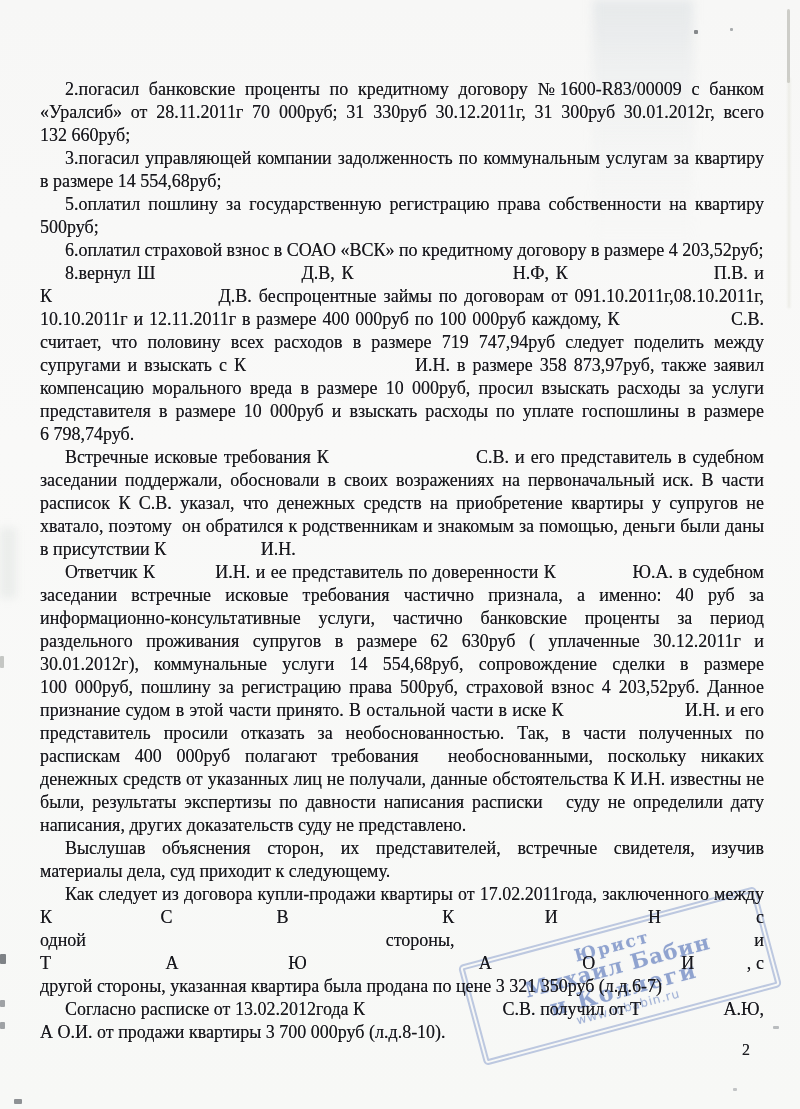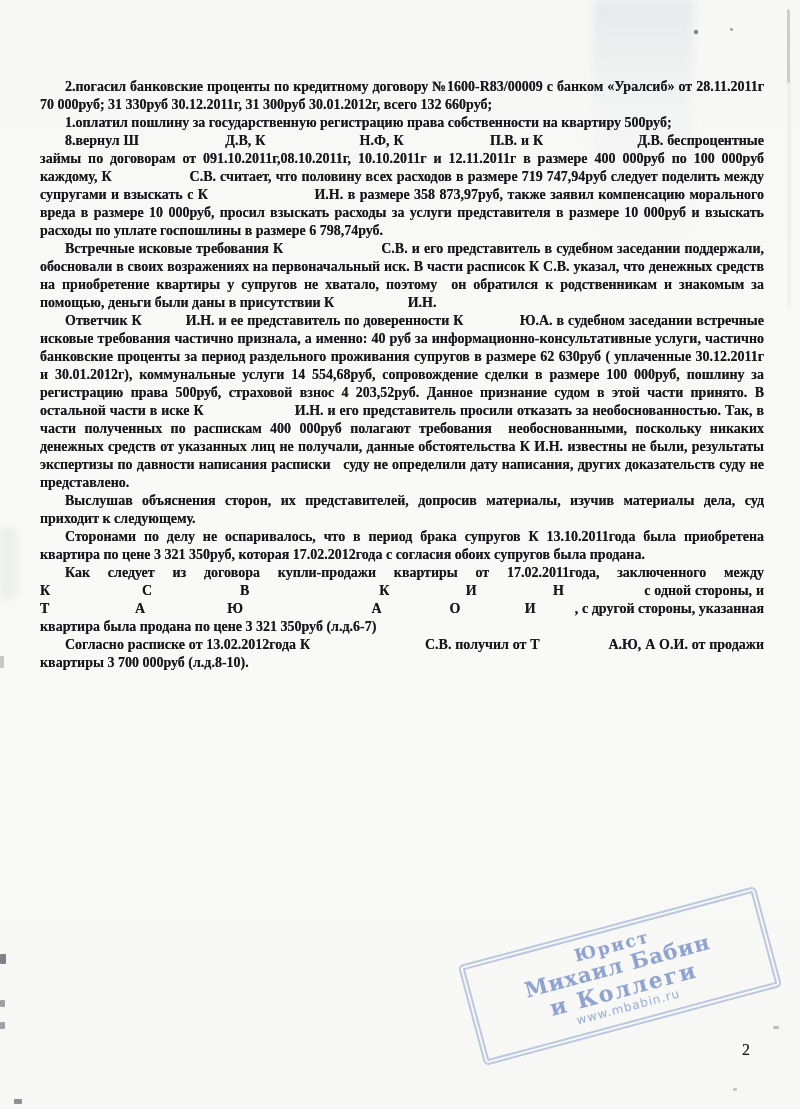--- a/index.html
+++ b/index.html
@@ -14,23 +14,22 @@
     background:linear-gradient(180deg,rgba(206,213,218,0.42) 0%,rgba(214,220,224,0.22) 30%,rgba(226,230,231,0.12) 62%,rgba(236,238,238,0) 100%);
     filter:blur(5px);
   }
   .edge-line{position:absolute;left:787px;top:9px;width:3px;height:74px;background:#cdcdc8;border-radius:2px;filter:blur(0.6px);}
   .edge-line-faint{position:absolute;left:788px;top:78px;width:2px;height:230px;background:rgba(213,213,200,0.45);filter:blur(0.8px);}
   .speck{position:absolute;border-radius:1px;}
   .smudge-left{position:absolute;left:0;top:528px;width:16px;height:70px;background:rgba(210,214,212,0.35);filter:blur(4px);}
   
   .text-block{
     position:absolute;left:40px;top:78px;width:724px;z-index:2;
-    color:#17171c;font-size:14px;line-height:18px;text-align:justify;
+    color:#17171c;font-size:18px;line-height:23px;text-align:justify;
     text-shadow:0 0 0.5px rgba(23,23,30,0.65);
-    font-weight:bold;
   }
   .text-block p{margin:0;text-indent:25px;}
   
   .stamp{
     position:absolute;left:466px;top:924px;width:296px;height:92px;z-index:1;
     border:6px double rgba(130,151,202,0.5);border-radius:5px;
     transform:rotate(-15deg);
     display:flex;flex-direction:column;align-items:center;justify-content:center;
     color:rgba(122,145,198,0.74);
     font-family:"DejaVu Serif","Liberation Serif",serif;
@@ -63,25 +62,26 @@
 
   <div class="stamp">
     <div class="stamp-l1">Юрист</div>
     <div class="stamp-l2">Михаил Бабин</div>
     <div class="stamp-l3">и Коллеги</div>
     <div class="stamp-l4">www.mbabin.ru</div>
   </div>
 
   <div class="text-block">
     <p>2.погасил банковские проценты по кредитному договору №1600-R83/00009 с банком «Уралсиб» от 28.11.2011г  70&nbsp;000руб;  31&nbsp;330руб  30.12.2011г,  31&nbsp;300руб  30.01.2012г,  всего 132&nbsp;660руб;</p>
-    <p>1.оплатил пошлину за государственную регистрацию права собственности на квартиру 500руб;</p>
+    <p>3.погасил управляющей компании задолженность по коммунальным услугам за квартиру в размере 14&nbsp;554,68руб;</p>
+    <p>5.оплатил пошлину за государственную регистрацию права собственности на квартиру 500руб;</p>
+    <p>6.оплатил страховой взнос в СОАО «ВСК» по кредитному договору в размере 4&nbsp;203,52руб;</p>
     <p>8.вернул Ш&nbsp;&nbsp;&nbsp;&nbsp;&nbsp;&nbsp;&nbsp;&nbsp;&nbsp;&nbsp;&nbsp;&nbsp;&nbsp;&nbsp;&nbsp;&nbsp;&nbsp;&nbsp;&nbsp;&nbsp;&nbsp;&nbsp;Д.В, К&nbsp;&nbsp;&nbsp;&nbsp;&nbsp;&nbsp;&nbsp;&nbsp;&nbsp;&nbsp;&nbsp;&nbsp;&nbsp;&nbsp;&nbsp;&nbsp;&nbsp;&nbsp;&nbsp;&nbsp;&nbsp;&nbsp;&nbsp;&nbsp;Н.Ф, К&nbsp;&nbsp;&nbsp;&nbsp;&nbsp;&nbsp;&nbsp;&nbsp;&nbsp;&nbsp;&nbsp;&nbsp;&nbsp;&nbsp;&nbsp;&nbsp;&nbsp;&nbsp;&nbsp;&nbsp;&nbsp;&nbsp;П.В. и К&nbsp;&nbsp;&nbsp;&nbsp;&nbsp;&nbsp;&nbsp;&nbsp;&nbsp;&nbsp;&nbsp;&nbsp;&nbsp;&nbsp;&nbsp;&nbsp;&nbsp;&nbsp;&nbsp;&nbsp;&nbsp;&nbsp;&nbsp;&nbsp;Д.В. беспроцентные займы по договорам от 091.10.2011г,08.10.2011г, 10.10.2011г и 12.11.2011г в размере 400&nbsp;000руб по 100&nbsp;000руб каждому, К&nbsp;&nbsp;&nbsp;&nbsp;&nbsp;&nbsp;&nbsp;&nbsp;&nbsp;&nbsp;&nbsp;&nbsp;&nbsp;&nbsp;&nbsp;&nbsp;&nbsp;&nbsp;&nbsp;С.В. считает, что половину всех расходов в размере 719&nbsp;747,94руб следует поделить между супругами и взыскать с К&nbsp;&nbsp;&nbsp;&nbsp;&nbsp;&nbsp;&nbsp;&nbsp;&nbsp;&nbsp;&nbsp;&nbsp;&nbsp;&nbsp;&nbsp;&nbsp;&nbsp;&nbsp;&nbsp;&nbsp;&nbsp;&nbsp;&nbsp;&nbsp;И.Н. в размере 358&nbsp;873,97руб, также заявил компенсацию морального вреда в размере 10&nbsp;000руб, просил взыскать расходы за услуги представителя в размере 10&nbsp;000руб и взыскать расходы по уплате госпошлины в размере 6&nbsp;798,74руб.</p>
     <p>Встречные исковые требования К&nbsp;&nbsp;&nbsp;&nbsp;&nbsp;&nbsp;&nbsp;&nbsp;&nbsp;&nbsp;&nbsp;&nbsp;&nbsp;&nbsp;&nbsp;&nbsp;&nbsp;&nbsp;&nbsp;&nbsp;&nbsp;&nbsp;&nbsp;&nbsp;С.В. и его представитель в судебном заседании поддержали, обосновали в своих возражениях на первоначальный иск. В части расписок К С.В. указал, что денежных средств на приобретение квартиры у супругов не хватало, поэтому&nbsp; он обратился к родственникам и знакомым за помощью, деньги были даны в присутствии К&nbsp;&nbsp;&nbsp;&nbsp;&nbsp;&nbsp;&nbsp;&nbsp;&nbsp;&nbsp;&nbsp;&nbsp;&nbsp;&nbsp;&nbsp;&nbsp;&nbsp;&nbsp;&nbsp;&nbsp;&nbsp;И.Н.</p>
     <p>Ответчик К&nbsp;&nbsp;&nbsp;&nbsp;&nbsp;&nbsp;&nbsp;&nbsp;&nbsp;&nbsp;&nbsp;И.Н. и ее представитель по доверенности К&nbsp;&nbsp;&nbsp;&nbsp;&nbsp;&nbsp;&nbsp;&nbsp;&nbsp;&nbsp;&nbsp;&nbsp;&nbsp;&nbsp;Ю.А. в судебном заседании встречные исковые требования частично признала, а именно: 40 руб за информационно-консультативные услуги, частично банковские проценты за период раздельного проживания супругов в размере 62&nbsp;630руб ( уплаченные 30.12.2011г и 30.01.2012г), коммунальные услуги 14&nbsp;554,68руб, сопровождение сделки в размере 100&nbsp;000руб, пошлину за регистрацию права 500руб, страховой взнос 4&nbsp;203,52руб. Данное признание судом в этой части принято. В остальной части в иске К&nbsp;&nbsp;&nbsp;&nbsp;&nbsp;&nbsp;&nbsp;&nbsp;&nbsp;&nbsp;&nbsp;&nbsp;&nbsp;&nbsp;&nbsp;&nbsp;&nbsp;&nbsp;&nbsp;&nbsp;&nbsp;&nbsp;&nbsp;И.Н. и его представитель просили отказать за необоснованностью. Так, в части полученных по распискам 400&nbsp;000руб полагают требования &nbsp;необоснованными, поскольку никаких денежных средств от указанных лиц не получали, данные обстоятельства К И.Н. известны не были, результаты экспертизы по давности написания расписки &nbsp;&nbsp;суду не определили дату написания, других доказательств суду не представлено.</p>
-    <p>Выслушав объяснения сторон, их представителей, допросив материалы, изучив материалы дела, суд приходит к следующему.</p>
-    <p>Сторонами по делу не оспаривалось, что в период брака супругов К 13.10.2011года была приобретена квартира по цене 3&nbsp;321&nbsp;350руб, которая 17.02.2012года с согласия обоих супругов была продана.</p>
+    <p>Выслушав объяснения сторон, их представителей, встречные свидетеля, изучив материалы дела, суд приходит к следующему.</p>
     <p>Как следует из договора купли-продажи квартиры от 17.02.2011года, заключенного между К&nbsp;&nbsp;&nbsp;&nbsp;&nbsp;&nbsp;&nbsp;&nbsp;&nbsp;&nbsp;&nbsp;&nbsp;&nbsp;&nbsp;&nbsp;&nbsp;&nbsp;&nbsp;&nbsp;&nbsp;&nbsp;&nbsp;&nbsp;&nbsp;С&nbsp;&nbsp;&nbsp;&nbsp;&nbsp;&nbsp;&nbsp;&nbsp;&nbsp;&nbsp;&nbsp;&nbsp;&nbsp;&nbsp;&nbsp;&nbsp;&nbsp;&nbsp;&nbsp;&nbsp;&nbsp;&nbsp;&nbsp;В&nbsp;&nbsp;&nbsp;&nbsp;&nbsp;&nbsp;&nbsp;&nbsp;&nbsp;&nbsp;&nbsp;&nbsp;&nbsp;&nbsp;&nbsp;&nbsp;&nbsp;&nbsp;&nbsp;&nbsp;&nbsp;&nbsp;&nbsp;&nbsp;&nbsp;&nbsp;&nbsp;&nbsp;&nbsp;&nbsp;&nbsp;&nbsp;&nbsp;&nbsp;К&nbsp;&nbsp;&nbsp;&nbsp;&nbsp;&nbsp;&nbsp;&nbsp;&nbsp;&nbsp;&nbsp;&nbsp;&nbsp;&nbsp;&nbsp;&nbsp;&nbsp;&nbsp;&nbsp;&nbsp;И&nbsp;&nbsp;&nbsp;&nbsp;&nbsp;&nbsp;&nbsp;&nbsp;&nbsp;&nbsp;&nbsp;&nbsp;&nbsp;&nbsp;&nbsp;&nbsp;&nbsp;&nbsp;&nbsp;&nbsp;Н&nbsp;&nbsp;&nbsp;&nbsp;&nbsp;&nbsp;&nbsp;&nbsp;&nbsp;&nbsp;&nbsp;&nbsp;&nbsp;&nbsp;&nbsp;&nbsp;&nbsp;&nbsp;&nbsp;&nbsp;&nbsp;с одной стороны, и Т&nbsp;&nbsp;&nbsp;&nbsp;&nbsp;&nbsp;&nbsp;&nbsp;&nbsp;&nbsp;&nbsp;&nbsp;&nbsp;&nbsp;&nbsp;&nbsp;&nbsp;&nbsp;&nbsp;&nbsp;&nbsp;&nbsp;&nbsp;&nbsp;А&nbsp;&nbsp;&nbsp;&nbsp;&nbsp;&nbsp;&nbsp;&nbsp;&nbsp;&nbsp;&nbsp;&nbsp;&nbsp;&nbsp;&nbsp;&nbsp;&nbsp;&nbsp;&nbsp;&nbsp;&nbsp;&nbsp;&nbsp;Ю&nbsp;&nbsp;&nbsp;&nbsp;&nbsp;&nbsp;&nbsp;&nbsp;&nbsp;&nbsp;&nbsp;&nbsp;&nbsp;&nbsp;&nbsp;&nbsp;&nbsp;&nbsp;&nbsp;&nbsp;&nbsp;&nbsp;&nbsp;&nbsp;&nbsp;&nbsp;&nbsp;&nbsp;&nbsp;&nbsp;&nbsp;&nbsp;&nbsp;&nbsp;&nbsp;&nbsp;А&nbsp;&nbsp;&nbsp;&nbsp;&nbsp;&nbsp;&nbsp;&nbsp;&nbsp;&nbsp;&nbsp;&nbsp;&nbsp;&nbsp;&nbsp;&nbsp;&nbsp;&nbsp;&nbsp;О&nbsp;&nbsp;&nbsp;&nbsp;&nbsp;&nbsp;&nbsp;&nbsp;&nbsp;&nbsp;&nbsp;&nbsp;&nbsp;&nbsp;&nbsp;&nbsp;&nbsp;&nbsp;И&nbsp;&nbsp;&nbsp;&nbsp;&nbsp;&nbsp;&nbsp;&nbsp;&nbsp;&nbsp;&nbsp;, с другой стороны, указанная квартира была продана по цене 3&nbsp;321&nbsp;350руб (л.д.6-7)</p>
     <p>Согласно расписке от 13.02.2012года К&nbsp;&nbsp;&nbsp;&nbsp;&nbsp;&nbsp;&nbsp;&nbsp;&nbsp;&nbsp;&nbsp;&nbsp;&nbsp;&nbsp;&nbsp;&nbsp;&nbsp;&nbsp;&nbsp;&nbsp;&nbsp;&nbsp;&nbsp;&nbsp;&nbsp;&nbsp;&nbsp;&nbsp;&nbsp;&nbsp;С.В. получил от Т&nbsp;&nbsp;&nbsp;&nbsp;&nbsp;&nbsp;&nbsp;&nbsp;&nbsp;&nbsp;&nbsp;&nbsp;&nbsp;&nbsp;&nbsp;&nbsp;&nbsp;&nbsp;А.Ю, А О.И. от продажи квартиры 3&nbsp;700&nbsp;000руб (л.д.8-10).</p>
   </div>
 
   <div class="page-number">2</div>
 
 </div>
 
 </body></html>

